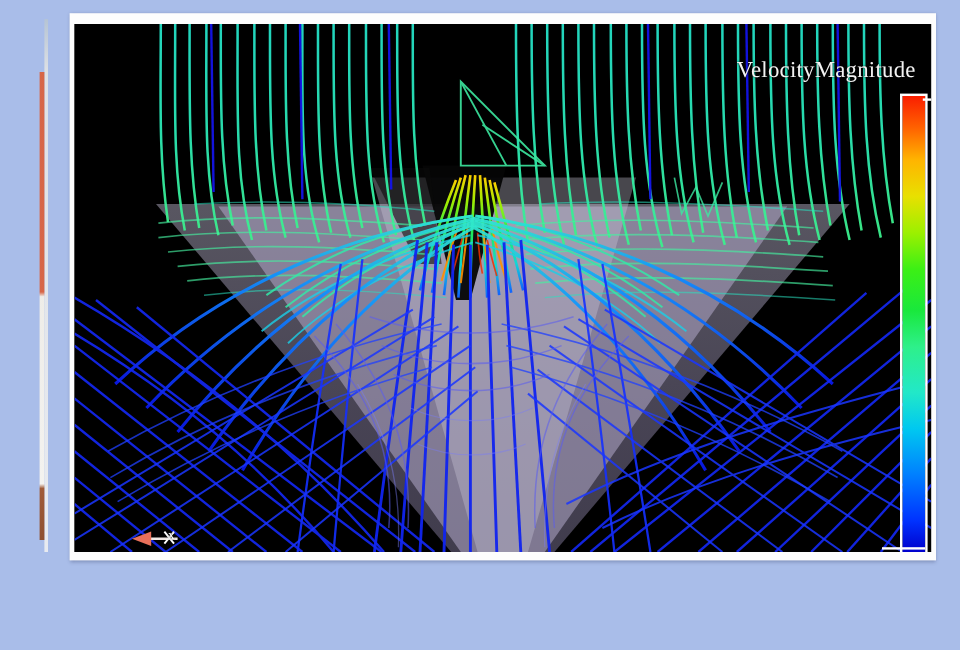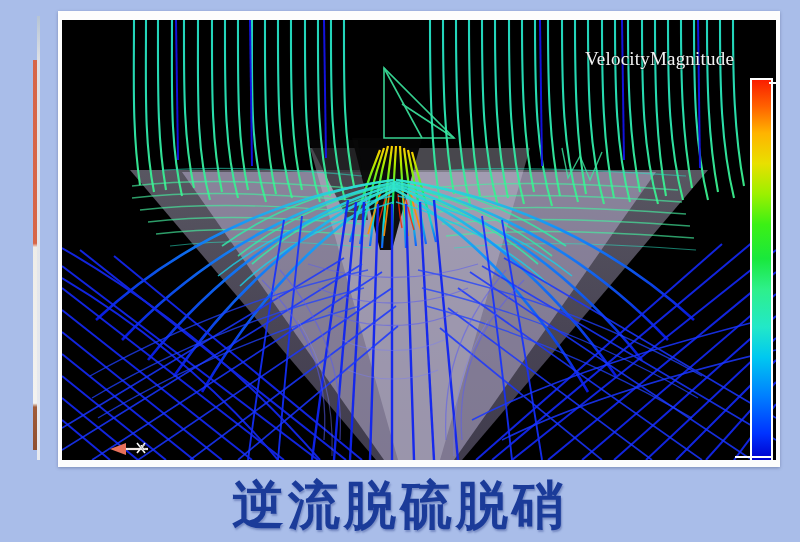--- a/index.html
+++ b/index.html
@@ -27,21 +27,21 @@
     opacity:.95;
   }
   .left-strip2{
     position:absolute;left:37px;top:16px;width:3px;height:444px;
     background:linear-gradient(to bottom,#b9c6cf 0%,#eceae4 10%,#f8f6f2 100%);
     opacity:.8;
   }
 
   
   .cbar-title{
-    position:absolute;left:523px;top:28px;
+    position:absolute;left:552px;top:28px;
     font-family:"Liberation Serif",serif;font-size:19px;color:#f2f2f2;
     letter-spacing:.2px;text-shadow:0 0 2px #000;
     white-space:nowrap;
   }
   .cbar{
     position:absolute;left:688px;top:58px;width:19px;height:380px;
     border:2px solid #ffffff;
     background:linear-gradient(to top,
       #0000cc 0%,
       #0033ff 7%,
@@ -389,15 +389,14 @@
         <g stroke="#ffffff" stroke-width="1.6">
           <line x1="29" y1="5" x2="37" y2="15"></line>
           <line x1="37" y1="5" x2="29" y2="15"></line>
         </g>
       </svg>
       <span class="axis-label-x">x</span>
     </div>
 
   </div>
 
-  <div class="caption">逆流脱硫脱硝</div>
 
 </div>
 
 </body></html>

